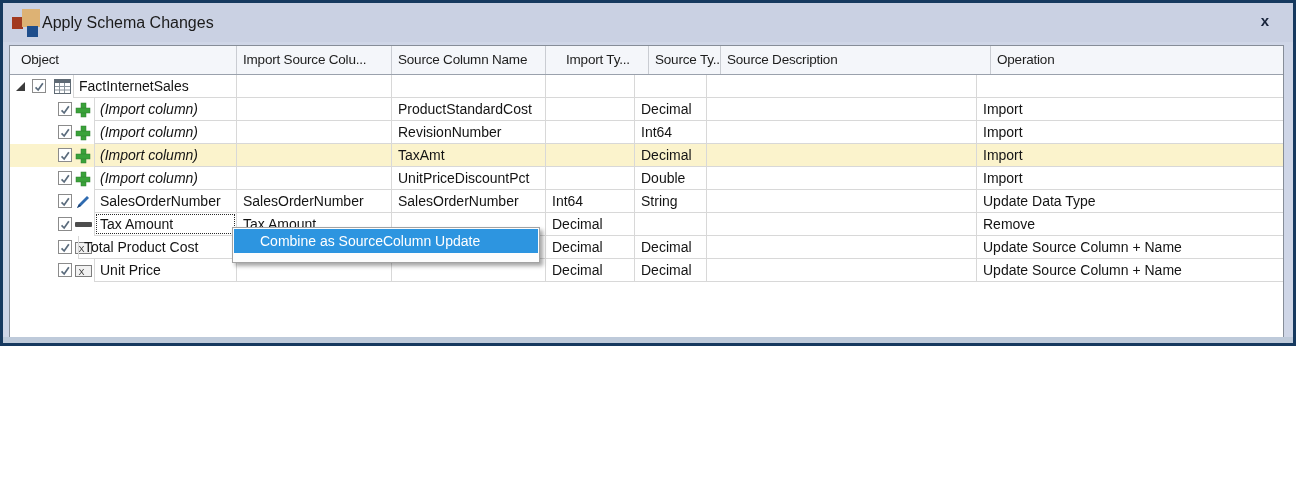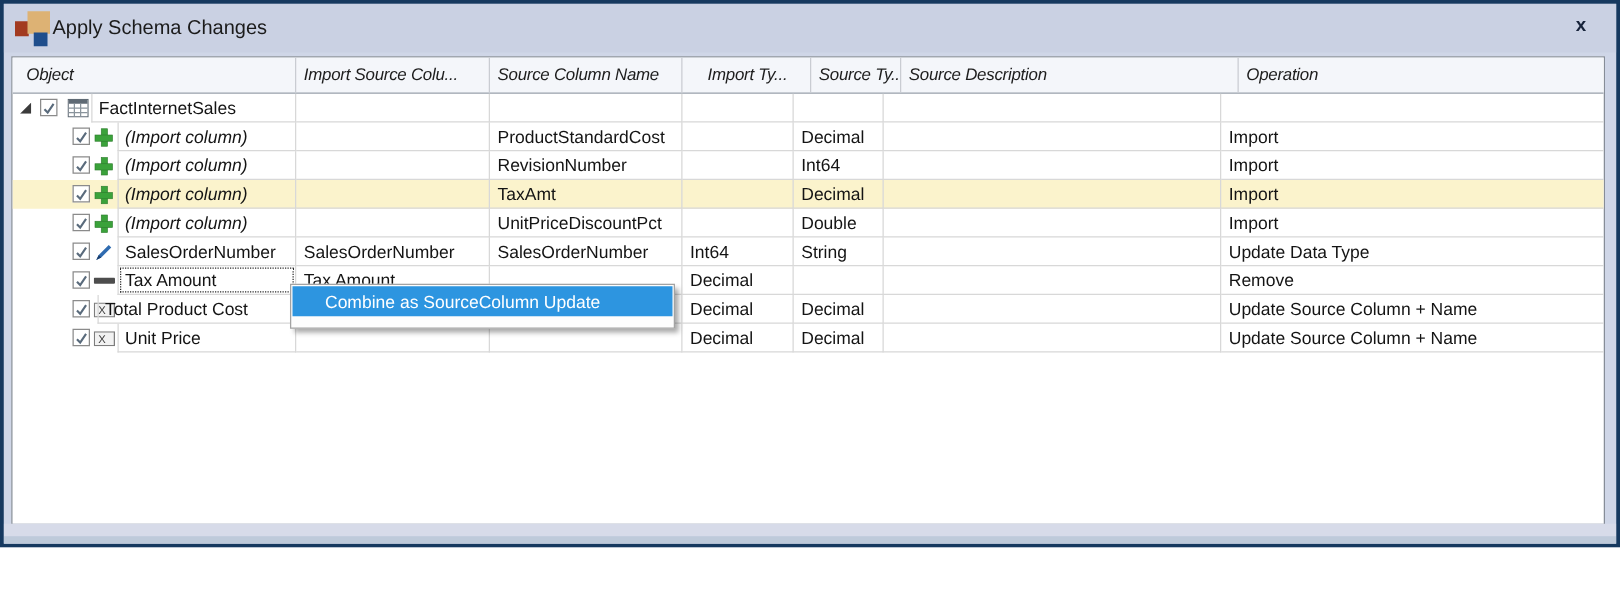--- a/index.html
+++ b/index.html
@@ -1,32 +1,32 @@
 <!DOCTYPE html>
 <html><head>
 <meta charset="utf-8">
 <style>
   html,body{margin:0;padding:0;background:#fff;font-family:"Liberation Sans",sans-serif;}
-  .window{position:relative;width:1296px;height:438px;box-sizing:border-box;
+  .window{position:relative;width:1296px;height:346px;box-sizing:border-box;
           border:3px solid #16395f;background:#cfd6e7;overflow:hidden;}
   
   .titlebar{position:absolute;left:0;top:0;width:100%;height:39px;background:#cad1e3;}
   .app-icon{position:absolute;left:5px;top:3px;width:32px;height:32px;}
   .app-icon .sq{position:absolute;}
   .sq-tan{left:14px;top:3px;width:18px;height:18px;}
   .sq-red{left:4px;top:11px;width:11px;height:12px;}
   .sq-blue{left:19px;top:20px;width:11px;height:11px;}
   .title-text{position:absolute;left:39px;top:0;line-height:39px;font-size:16px;color:#1b1b1b;}
   .close-x{position:absolute;right:24px;top:9px;font-size:15px;font-weight:bold;color:#17233a;cursor:default;}
   
   .grid{position:absolute;left:6px;top:42px;width:1275px;height:375px;background:#fff;
         border:1px solid #868d98;box-sizing:border-box;overflow:hidden;}
   .ghead{display:flex;height:28px;border-bottom:1px solid #9aa1ac;background:#f4f6fa;}
   .hcell{box-sizing:border-box;border-right:1px solid #c9ccd2;font-size:13.5px;letter-spacing:-0.2px;
-         line-height:27px;padding-left:6px;color:#1d1d1d;white-space:nowrap;overflow:hidden;flex:none;font-style:italic;}
+         line-height:27px;padding-left:6px;color:#1d1d1d;white-space:nowrap;overflow:hidden;flex:none;}
   .hcell.first{padding-left:11px;}
   .hcell.last{border-right:none;}
   .row{display:flex;height:23px;font-size:14px;color:#141414;}
   .row.hl{background:#fbf3cc;}
   .cell{box-sizing:border-box;flex:none;border-right:1px solid #d8d8d8;border-bottom:1px solid #d8d8d8;
         padding:0 6px;line-height:22px;white-space:nowrap;overflow:hidden;}
   .obj{position:relative;width:227px;flex:none;box-sizing:border-box;}
   .cellbox{position:absolute;top:0;right:0;bottom:0;box-sizing:border-box;
            border-left:1px solid #d8d8d8;border-right:1px solid #d8d8d8;border-bottom:1px solid #d8d8d8;
            padding-left:5px;line-height:22px;white-space:nowrap;overflow:hidden;}

